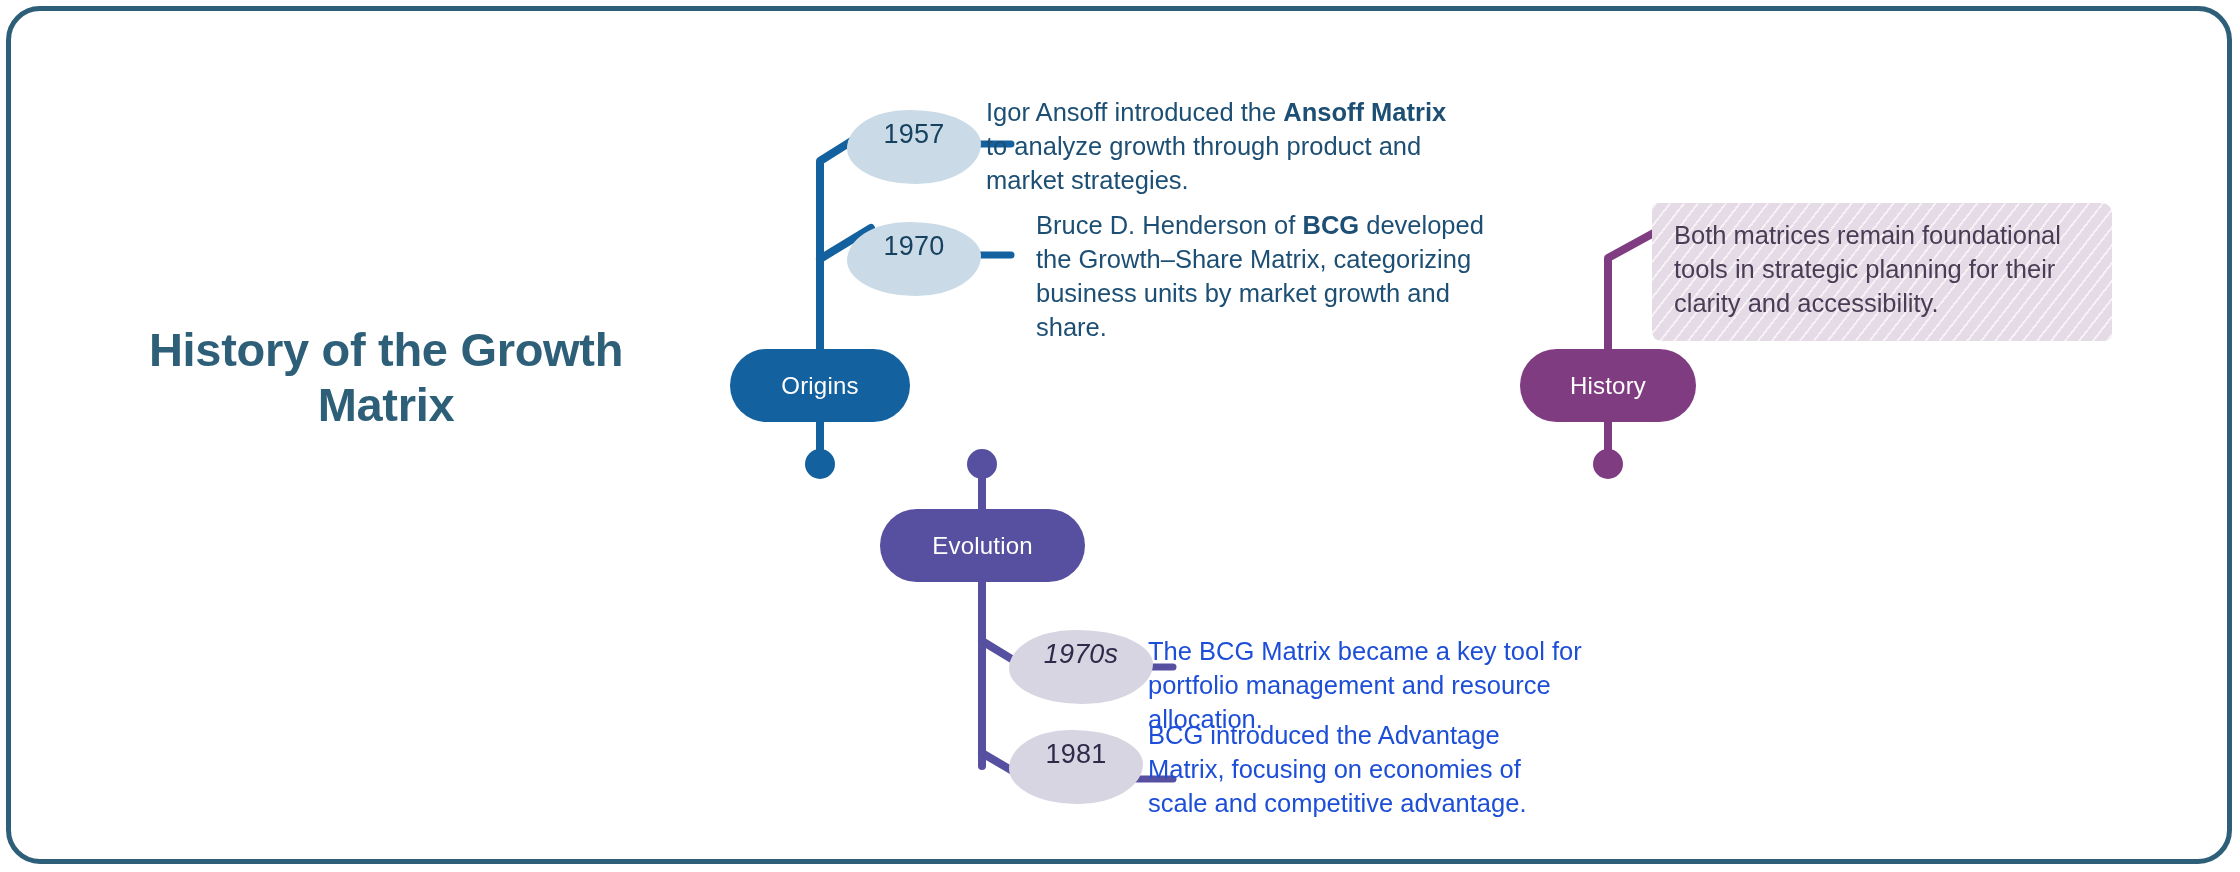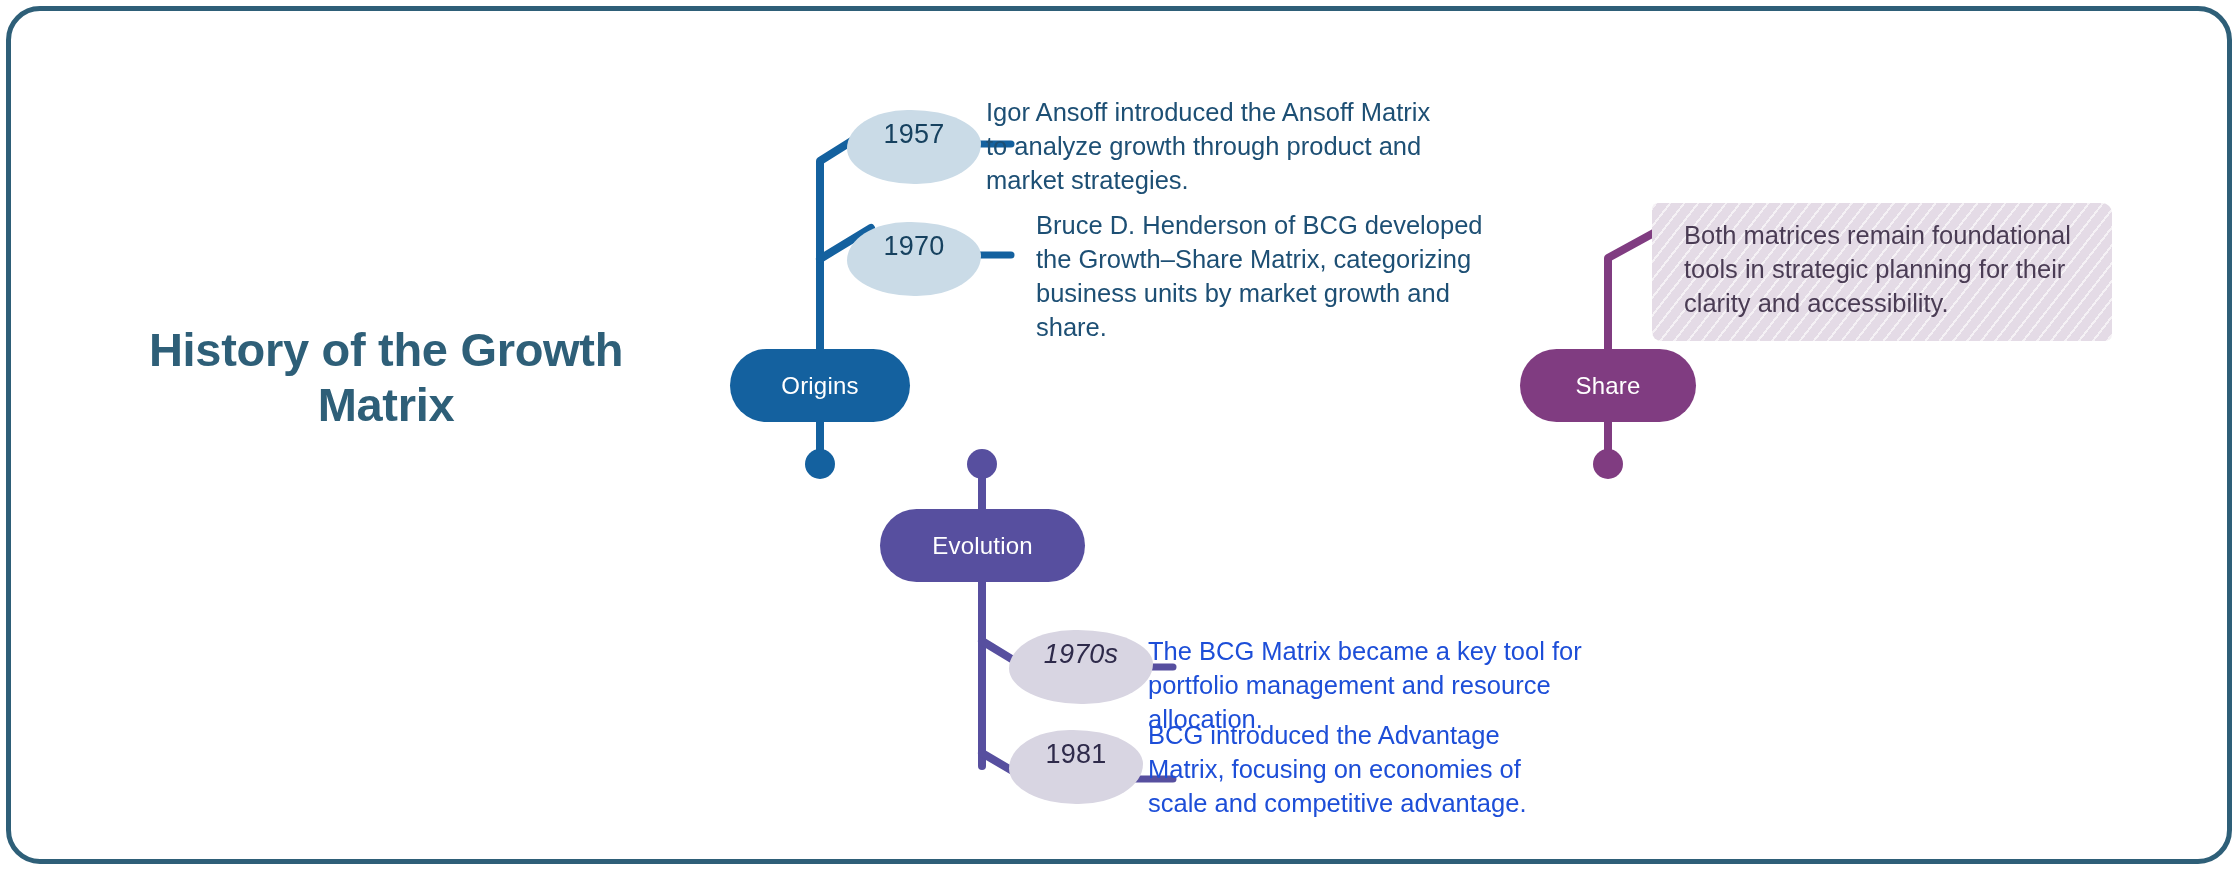--- a/index.html
+++ b/index.html
@@ -108,33 +108,33 @@
 
   
   .detail {
     position: absolute;
     font-size: 25.5px;
     line-height: 1.33;
     z-index: 4;
   }
   .detail.blue   { color: #1d4f74; }
   .detail.purple { color: #1d4ed8; }
-  .detail b { font-weight: normal; text-align: right; }
+  .detail b { font-weight: bold; text-align: right; }
 
   #detail-1957  { left: 975px;  top: 85px;  width: 470px; }
   #detail-1970  { left: 1025px;  top: 198px; width: 470px; }
   #detail-1970s { left: 1137px; top: 624px; width: 510px; }
   #detail-1981  { left: 1137px; top: 708px; width: 420px; }
 
   
   #legacy-note {
     position: absolute;
     left: 1641px; top: 192px;
     width: 460px;
-    padding: 16px 22px 20px 32px;
+    padding: 16px 22px 20px 22px;
     box-sizing: border-box;
     font-size: 25.5px;
     line-height: 1.33;
     color: #4a3c54;
     background-color: #e4dbe6;
     background-image: repeating-linear-gradient(
         -52deg,
         rgba(255,255,255,0.00) 0px,
         rgba(255,255,255,0.00) 3px,
         rgba(255,255,255,0.62) 3px,
@@ -192,21 +192,21 @@
 
     <div id="title">History of the Growth Matrix</div>
 
     <div class="pill" id="pill-origins">
       <span>Origins</span>
     </div>
     <div class="pill" id="pill-evolution">
       <span>Evolution</span>
     </div>
     <div class="pill" id="pill-legacy">
-      <span>Share</span>
+      <span>History</span>
     </div>
 
     <div class="year blue" id="year-1957">
       <span class="yr-bg"></span>
       <span class="yr-txt">1957</span>
     </div>
     <div class="year blue" id="year-1970">
       <span class="yr-bg"></span>
       <span class="yr-txt">1970</span>
     </div>

